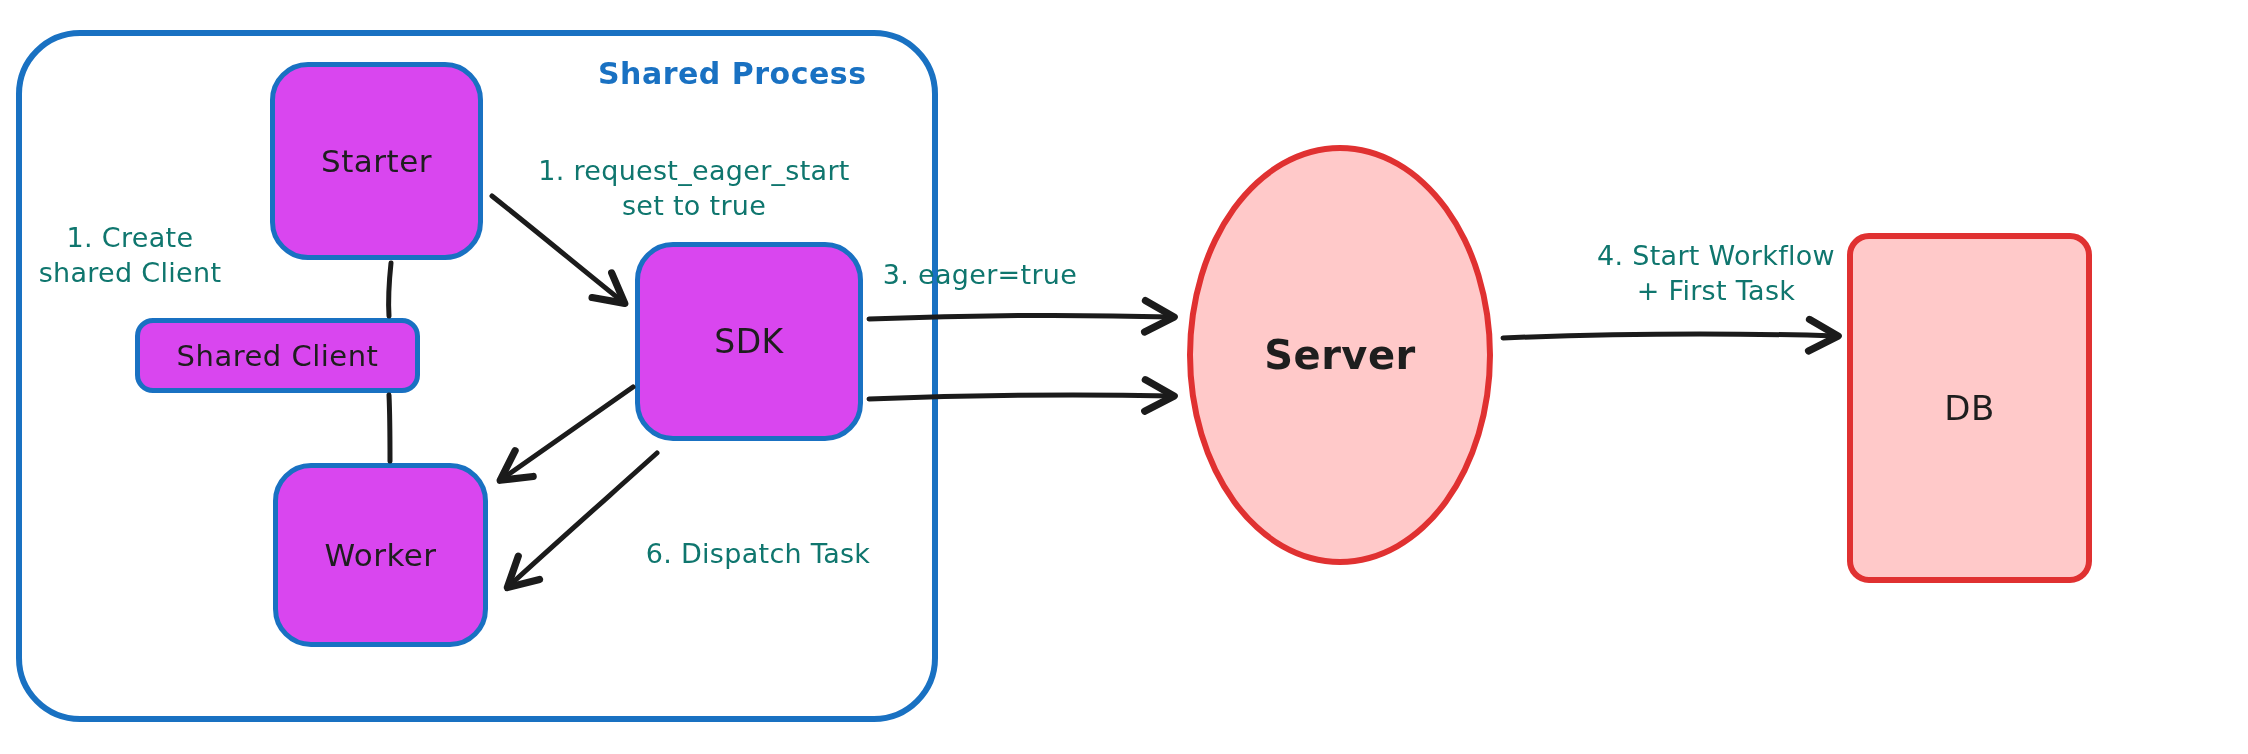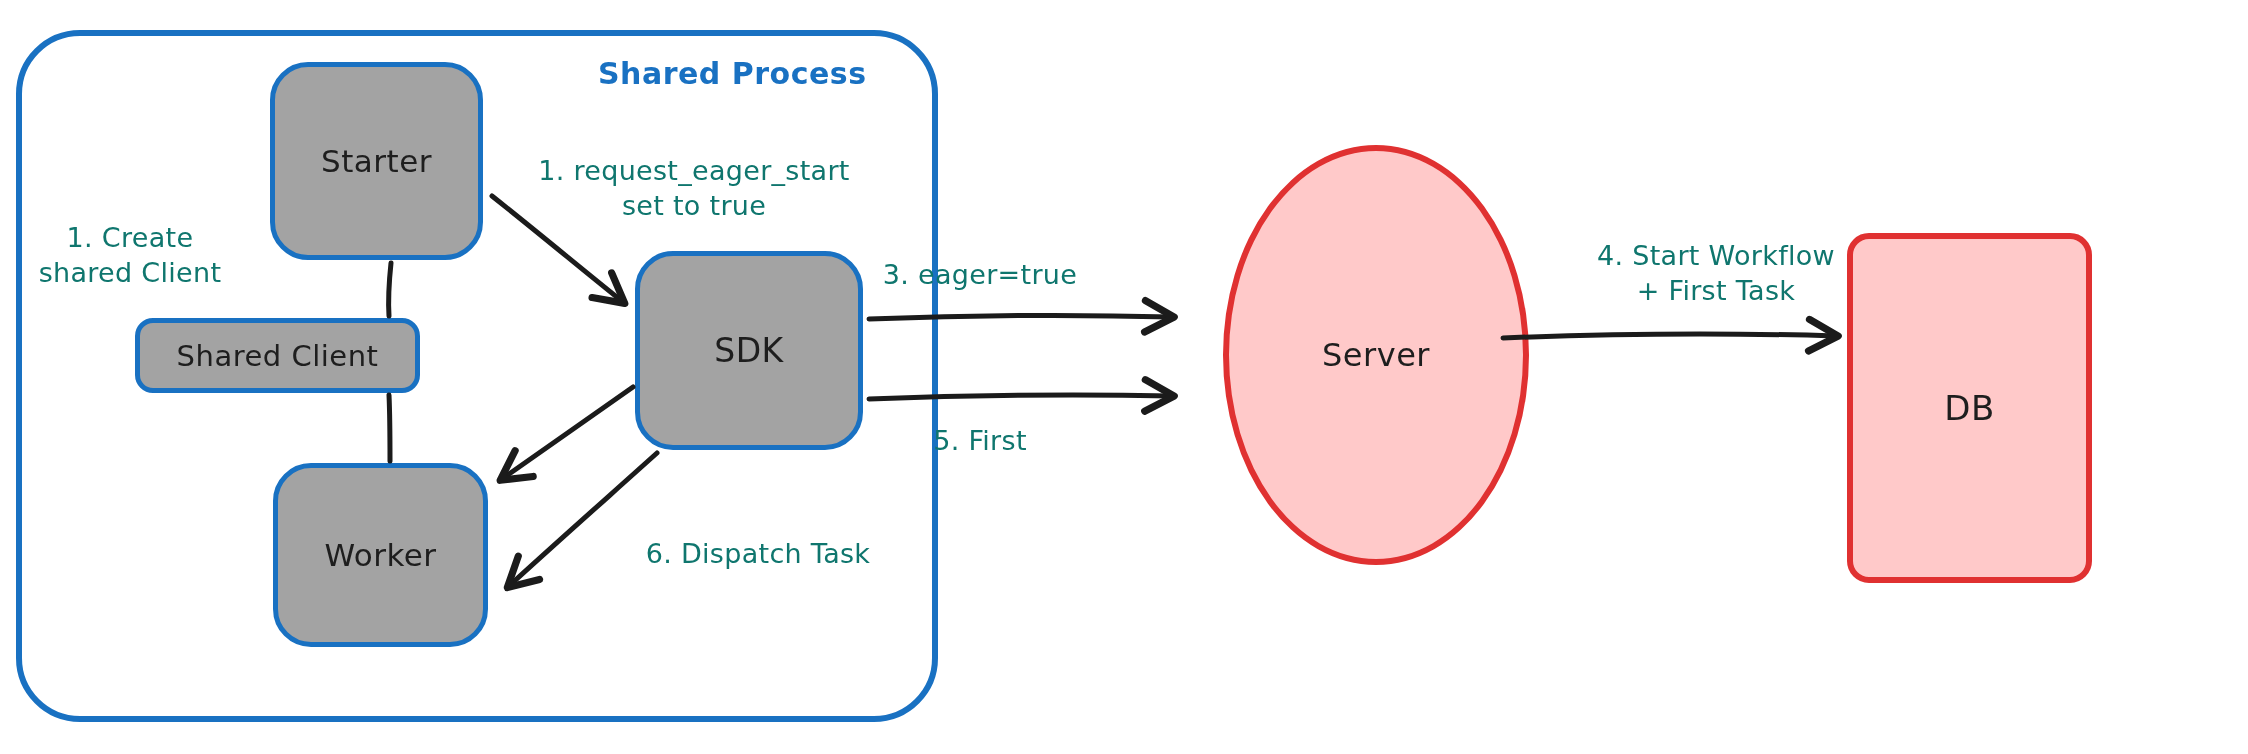--- a/index.html
+++ b/index.html
@@ -12,21 +12,21 @@
     color:#1e1e1e;
   }
   .node {
     position:absolute;
     display:flex; align-items:center; justify-content:center;
     box-sizing:border-box;
     text-align:center;
     font-weight:500;
     letter-spacing:0.5px;
   }
-  .blue-node  { background:#a3a3a3; border:5px solid #1971c2; }
+  .blue-node  { background:#d946ef; border:5px solid #1971c2; }
   .red-node   { background:#ffc9c9; border:6px solid #e03131; }
 
   .container-frame {
     position:absolute;
     left:16px; top:30px; width:922px; height:692px;
     box-sizing:border-box;
     border:6px solid #1971c2;
     border-radius:64px;
     background:transparent;
   }
@@ -34,22 +34,22 @@
     position:absolute;
     left:598px; top:56px; width:340px;
     color:#1971c2;
     font-size:30px; font-weight:600;
     letter-spacing:0.5px;
   }
 
   #starter       { left:270px;  top:62px;  width:213px; height:198px; border-radius:38px; font-size:31px; }
   #shared-client { left:135px;  top:318px; width:285px; height:75px;  border-radius:18px; font-size:29px; }
   #worker        { left:273px;  top:463px; width:215px; height:184px; border-radius:38px; font-size:31px; }
-  #sdk           { left:635px;  top:251px; width:228px; height:199px; border-radius:38px; font-size:33px; }
-  #server        { left:1223px; top:145px; width:306px; height:420px; border-radius:50%;  font-size:32px; }
+  #sdk           { left:635px;  top:242px; width:228px; height:199px; border-radius:38px; font-size:33px; }
+  #server        { left:1187px; top:145px; width:306px; height:420px; border-radius:50%;  font-size:40px;font-weight:bold; }
   #db            { left:1847px; top:193px; width:245px; height:350px; border-radius:22px; font-size:34px;margin-top:40px; }
 
   .annot {
     position:absolute;
     text-align:center;
     font-size:27px;
     font-weight:500;
     line-height:1.3;
     color:#0f766e;
     letter-spacing:0.3px;
@@ -100,21 +100,20 @@
 </div>
 <div id="annot-request" class="annot">
   <div>1. request_eager_start</div>
   <div>set to true</div>
 </div>
 <div id="annot-reserve" class="annot">
 </div>
 <div id="annot-dispatch" class="annot">6. Dispatch Task</div>
 <div id="annot-eager" class="annot">3. eager=true</div>
 <div id="annot-firstwft" class="annot">
-  <div>5. First</div>
 </div>
 <div id="annot-startwf" class="annot">
   <div>4. Start Workflow</div>
   <div>+ First Task</div>
 </div>
 
 <svg class="wires" width="2248" height="754" viewBox="0 0 2248 754">
   <defs>
     <marker id="arrowhead" viewBox="0 0 20 20" refX="15" refY="10" markerWidth="9" markerHeight="9" orient="auto-start-reverse">
       <path d="M3,3 L16,10 L3,17" fill="none" stroke="#1b1b1b" stroke-width="3.2" stroke-linecap="round" stroke-linejoin="round"></path>

